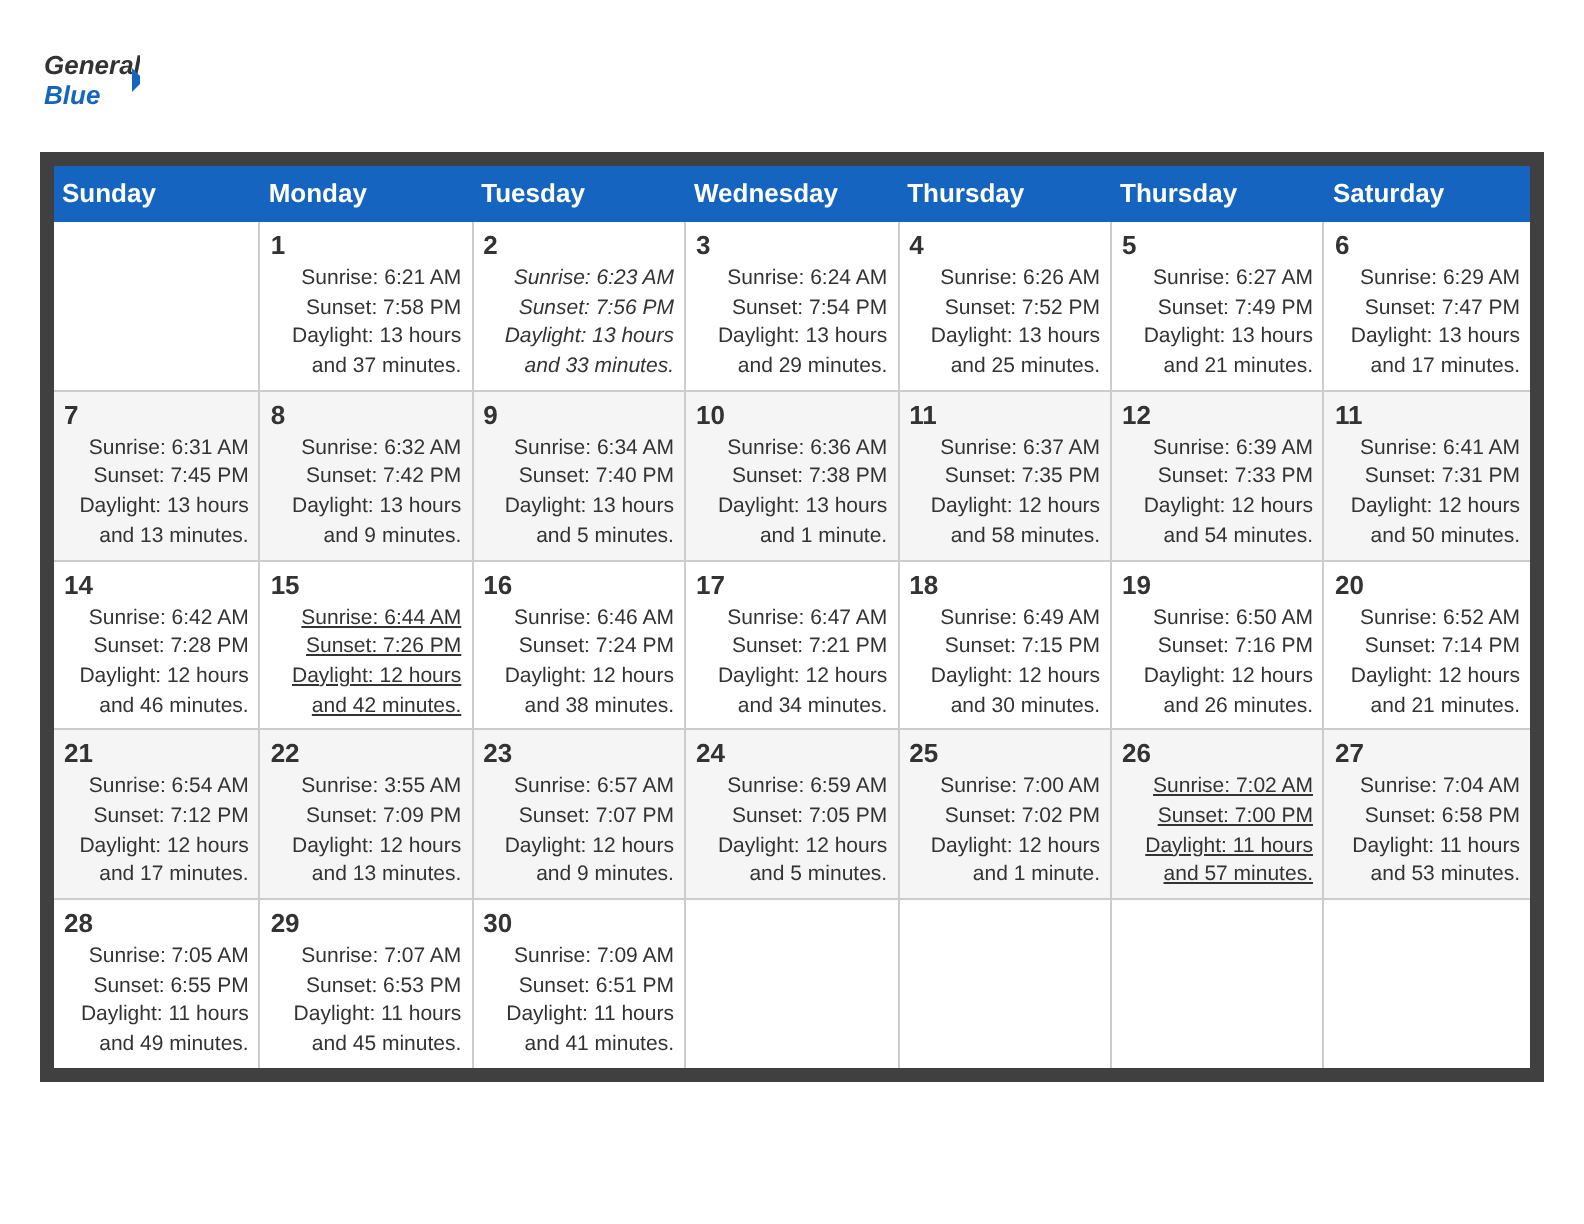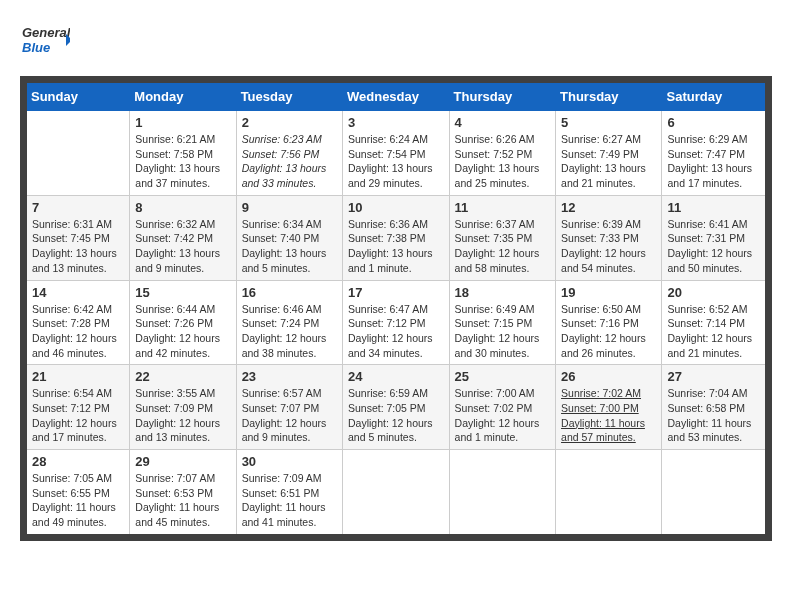--- a/index.html
+++ b/index.html
@@ -59,20 +59,21 @@
       font-size: 13px;
       font-weight: bold;
       color: #333;
       display: block;
       margin-bottom: 2px;
     }
     .day-info {
       font-size: 10.5px;
       color: #333;
       line-height: 1.4;
+      text-align: right;
     }
     .empty-cell {
       background: #f9f9f9;
     }
     tr:nth-child(even) td {
       background-color: #f5f5f5;
     }
     tr:nth-child(odd) td {
       background-color: #fff;
     }
@@ -196,34 +197,34 @@
       </tr>
       <tr>
         <td>
           <span class="day-num">14</span>
           <div class="day-info" style="white-space: pre-line;">Sunrise: 6:42 AM
 Sunset: 7:28 PM
 Daylight: 12 hours and 46 minutes.</div>
         </td>
         <td>
           <span class="day-num">15</span>
-          <div class="day-info" style="white-space: pre-line;">Sunrise: 6:44 AM
+          <div class="day-info" style="white-space: pre-line; text-decoration: underline;">Sunrise: 6:44 AM
 Sunset: 7:26 PM
 Daylight: 12 hours and 42 minutes.</div>
         </td>
         <td>
           <span class="day-num">16</span>
           <div class="day-info" style="white-space: pre-line;">Sunrise: 6:46 AM
 Sunset: 7:24 PM
 Daylight: 12 hours and 38 minutes.</div>
         </td>
         <td>
           <span class="day-num">17</span>
           <div class="day-info" style="white-space: pre-line;">Sunrise: 6:47 AM
-Sunset: 7:12 PM
+Sunset: 7:21 PM
 Daylight: 12 hours and 34 minutes.</div>
         </td>
         <td>
           <span class="day-num">18</span>
           <div class="day-info" style="white-space: pre-line;">Sunrise: 6:49 AM
 Sunset: 7:15 PM
 Daylight: 12 hours and 30 minutes.</div>
         </td>
         <td>
           <span class="day-num">19</span>

